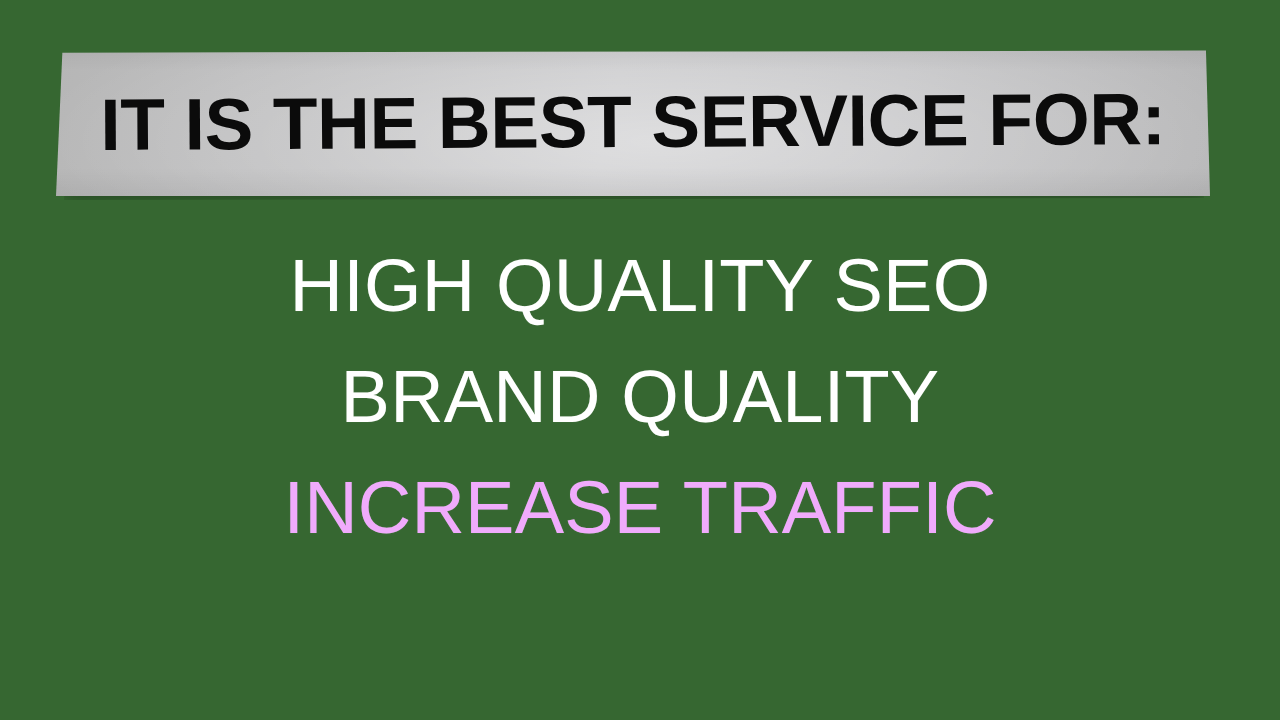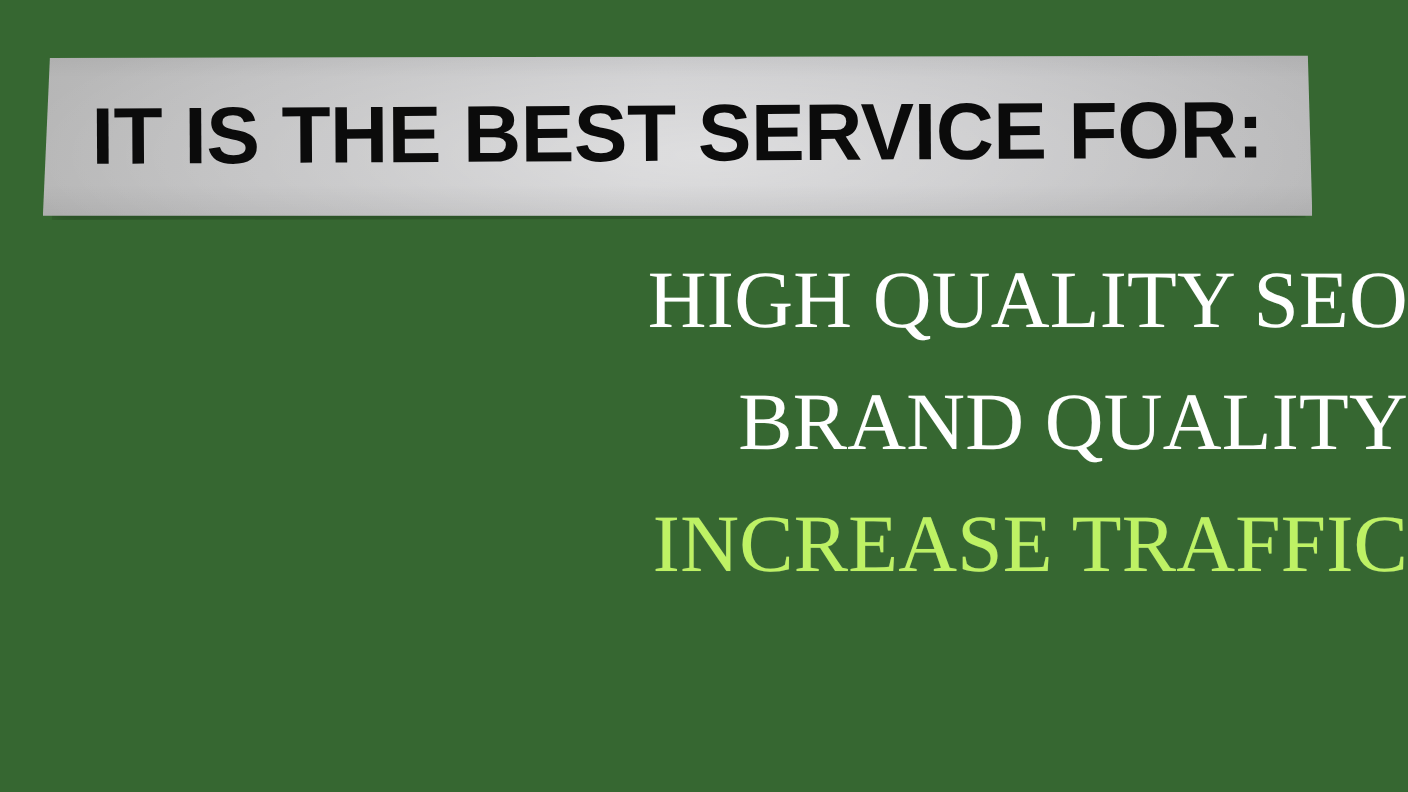--- a/index.html
+++ b/index.html
@@ -18,21 +18,21 @@
     position: relative;
     width: 1280px;
     height: 720px;
     background: #366731;
     overflow: hidden;
   }
 
   
   #banner-wrap {
     position: absolute;
-    left: 39px;
+    left: 56px;
     top: 50px;
     width: 1154px;
     height: 147px;
   }
 
   #banner-shadow {
     position: absolute;
     left: 8px;
     top: 10px;
     width: 1140px;
@@ -94,23 +94,22 @@
     white-space: nowrap;
     transform: translateY(-2px) rotate(-0.32deg);
     font-stretch: condensed;
   }
 
   
   #benefits {
     position: absolute;
     left: 0;
     right: 0;
-    top: 218px;
-    text-align: right;
-    font-family: Liberation Serif, serif;
+    top: 230px;
+    text-align: center;
   }
 
   .benefit-line {
     color: #ffffff;
     font-size: 74px;
     line-height: 111px;
     font-weight: 400;
     letter-spacing: 0.2px;
     white-space: nowrap;
     font-stretch: condensed;
@@ -125,16 +124,16 @@
   <div id="banner-wrap">
     <div id="banner-shadow"></div>
     <div id="banner"></div>
     <div id="banner-inner-shade"></div>
     <div id="banner-title" style="color: rgb(11, 11, 11);">IT IS THE BEST SERVICE FOR:</div>
   </div>
 
   <div id="benefits">
     <div class="benefit-line" style="color: rgb(255, 255, 255);">HIGH QUALITY SEO</div>
     <div class="benefit-line" style="color: rgb(255, 255, 255);">BRAND QUALITY</div>
-    <div class="benefit-line" style="color: #bef264;">INCREASE TRAFFIC</div>
+    <div class="benefit-line" style="color: #f0abfc;">INCREASE TRAFFIC</div>
   </div>
 
 </div>
 
 </body></html>

